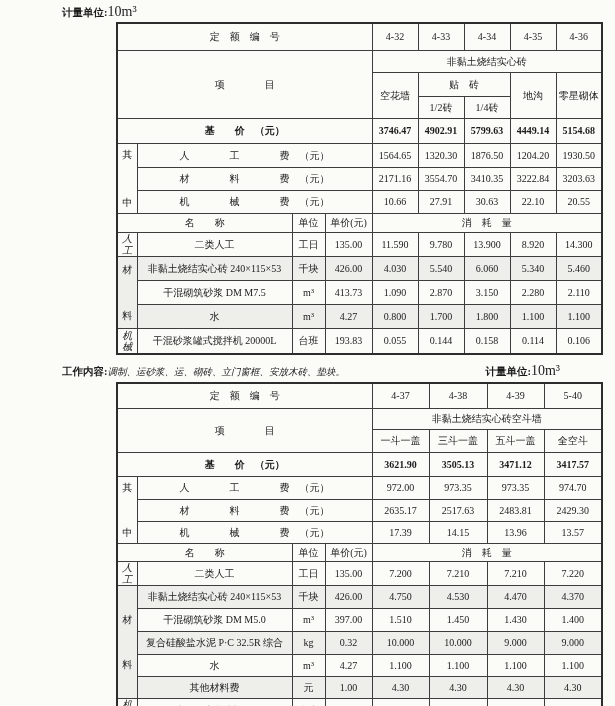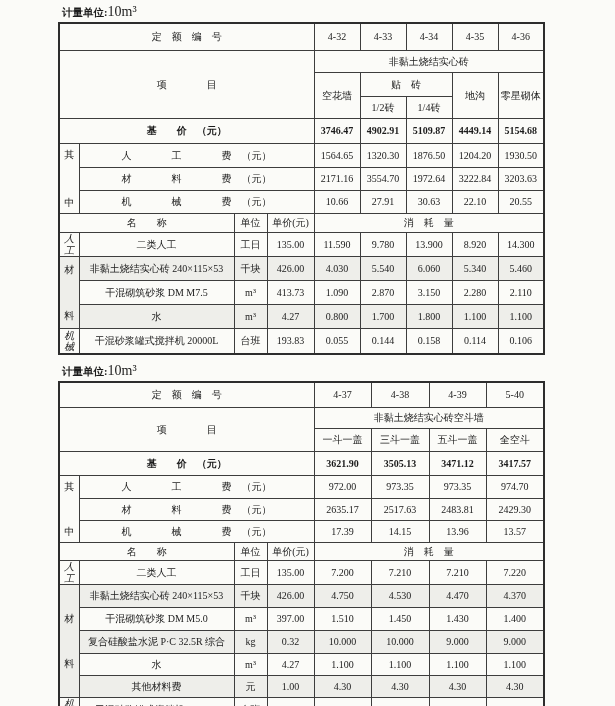--- a/index.html
+++ b/index.html
@@ -14,21 +14,21 @@
   .head-line{
     width:498px;margin:0 0 3px 62px;
     display:flex;justify-content:space-between;align-items:baseline;
     font-size:10.5px;line-height:13px;
   }
   .head-line .lbl{font-weight:bold;}
   .head-line .kai{font-style:italic;font-size:9.5px;}
   .head-line .uval{font-weight:normal;font-size:14px;}
   table.quota{
     border-collapse:collapse;table-layout:fixed;
-    width:485px;margin-left:58px;
+    width:485px;margin-left:116px;
     border:2px solid #2d2d2d;
   }
   table.quota td{
     border:1px solid #3d3d3d;
     font-size:10px;line-height:1.15;
     text-align:center;vertical-align:middle;
     padding:0 2px;overflow:hidden;
   }
   .sp{white-space:pre;}
   td.namec{text-align:left;padding-left:7px;white-space:nowrap;}
@@ -89,41 +89,41 @@
       <td rowspan="2">零星砌体</td>
     </tr>
     <tr class="r21">
       <td>1/2砖</td>
       <td>1/4砖</td>
     </tr>
     <tr class="r24 bold">
       <td colspan="4" class="sp">基　　价　（元）</td>
       <td>3746.47</td>
       <td>4902.91</td>
-      <td>5109.87</td>
+      <td>5799.63</td>
       <td>4449.14</td>
       <td>5154.68</td>
     </tr>
     <tr class="r23">
       <td rowspan="3" class="vsplit">
             <span class="tp t6">其</span>
             <span class="bt b6">中</span>
           </td>
       <td colspan="3" class="sp">人　　　　工　　　　费　（元）</td>
       <td>1564.65</td>
       <td>1320.30</td>
       <td>1876.50</td>
       <td>1204.20</td>
       <td>1930.50</td>
     </tr>
     <tr class="r22">
       <td colspan="3" class="sp">材　　　　料　　　　费　（元）</td>
       <td>2171.16</td>
       <td>3554.70</td>
-      <td>1972.64</td>
+      <td>3410.35</td>
       <td>3222.84</td>
       <td>3203.63</td>
     </tr>
     <tr class="r22">
       <td colspan="3" class="sp">机　　　　械　　　　费　（元）</td>
       <td>10.66</td>
       <td>27.91</td>
       <td>30.63</td>
       <td>22.10</td>
       <td>20.55</td>
@@ -189,20 +189,21 @@
       <td>0.158</td>
       <td>0.114</td>
       <td>0.106</td>
     </tr>
   </tbody>
     </table>
 
   <div class="gap"></div>
 
   <div class="head-line">
+    <span><span class="lbl">工作内容:</span><span class="kai">调制、运砂浆、运、砌砖、立门窗框、安放木砖、垫块。</span></span>
     <span><span class="lbl">计量单位:</span><span class="uval">10m³</span></span>
   </div>
 
   <table class="quota">
     <colgroup>
       <col style="width:20px">
         <col style="width:155px">
         <col style="width:33px">
         <col style="width:47px">
       <col style="width:57px">

